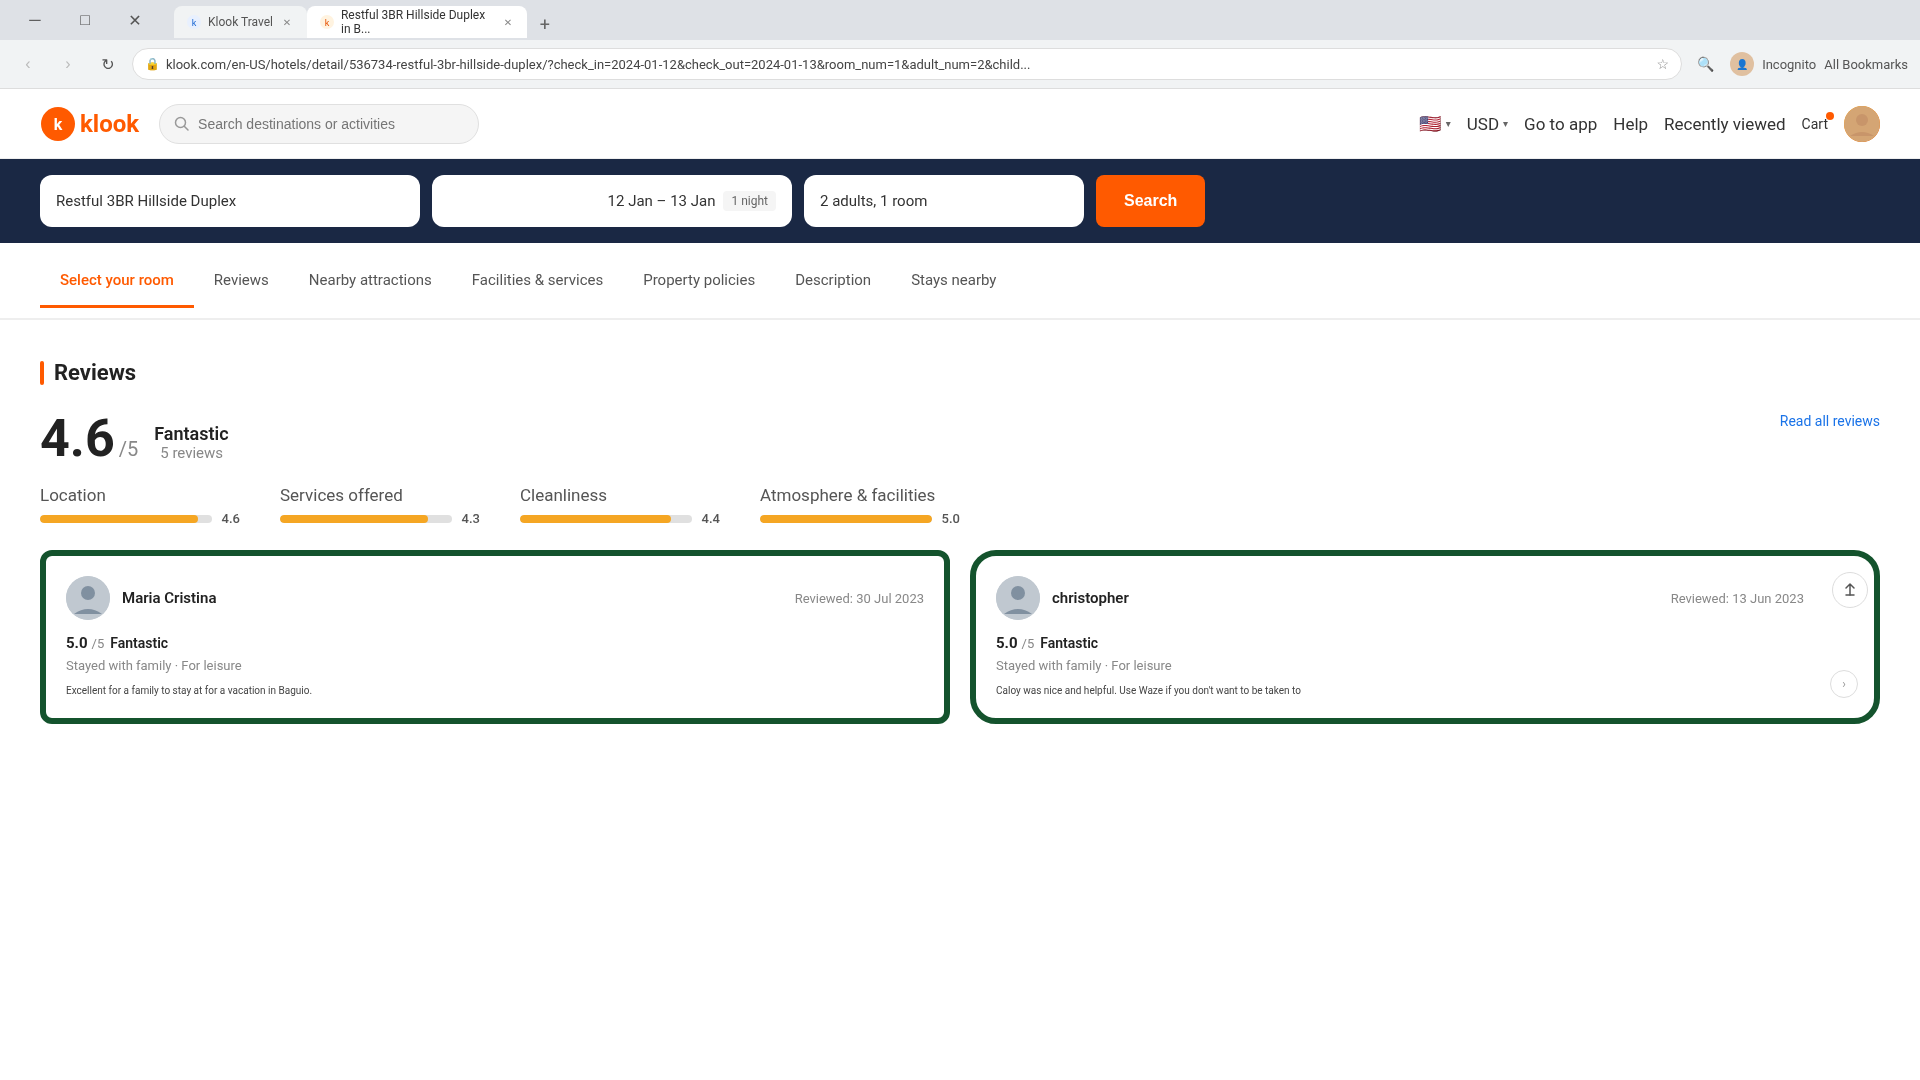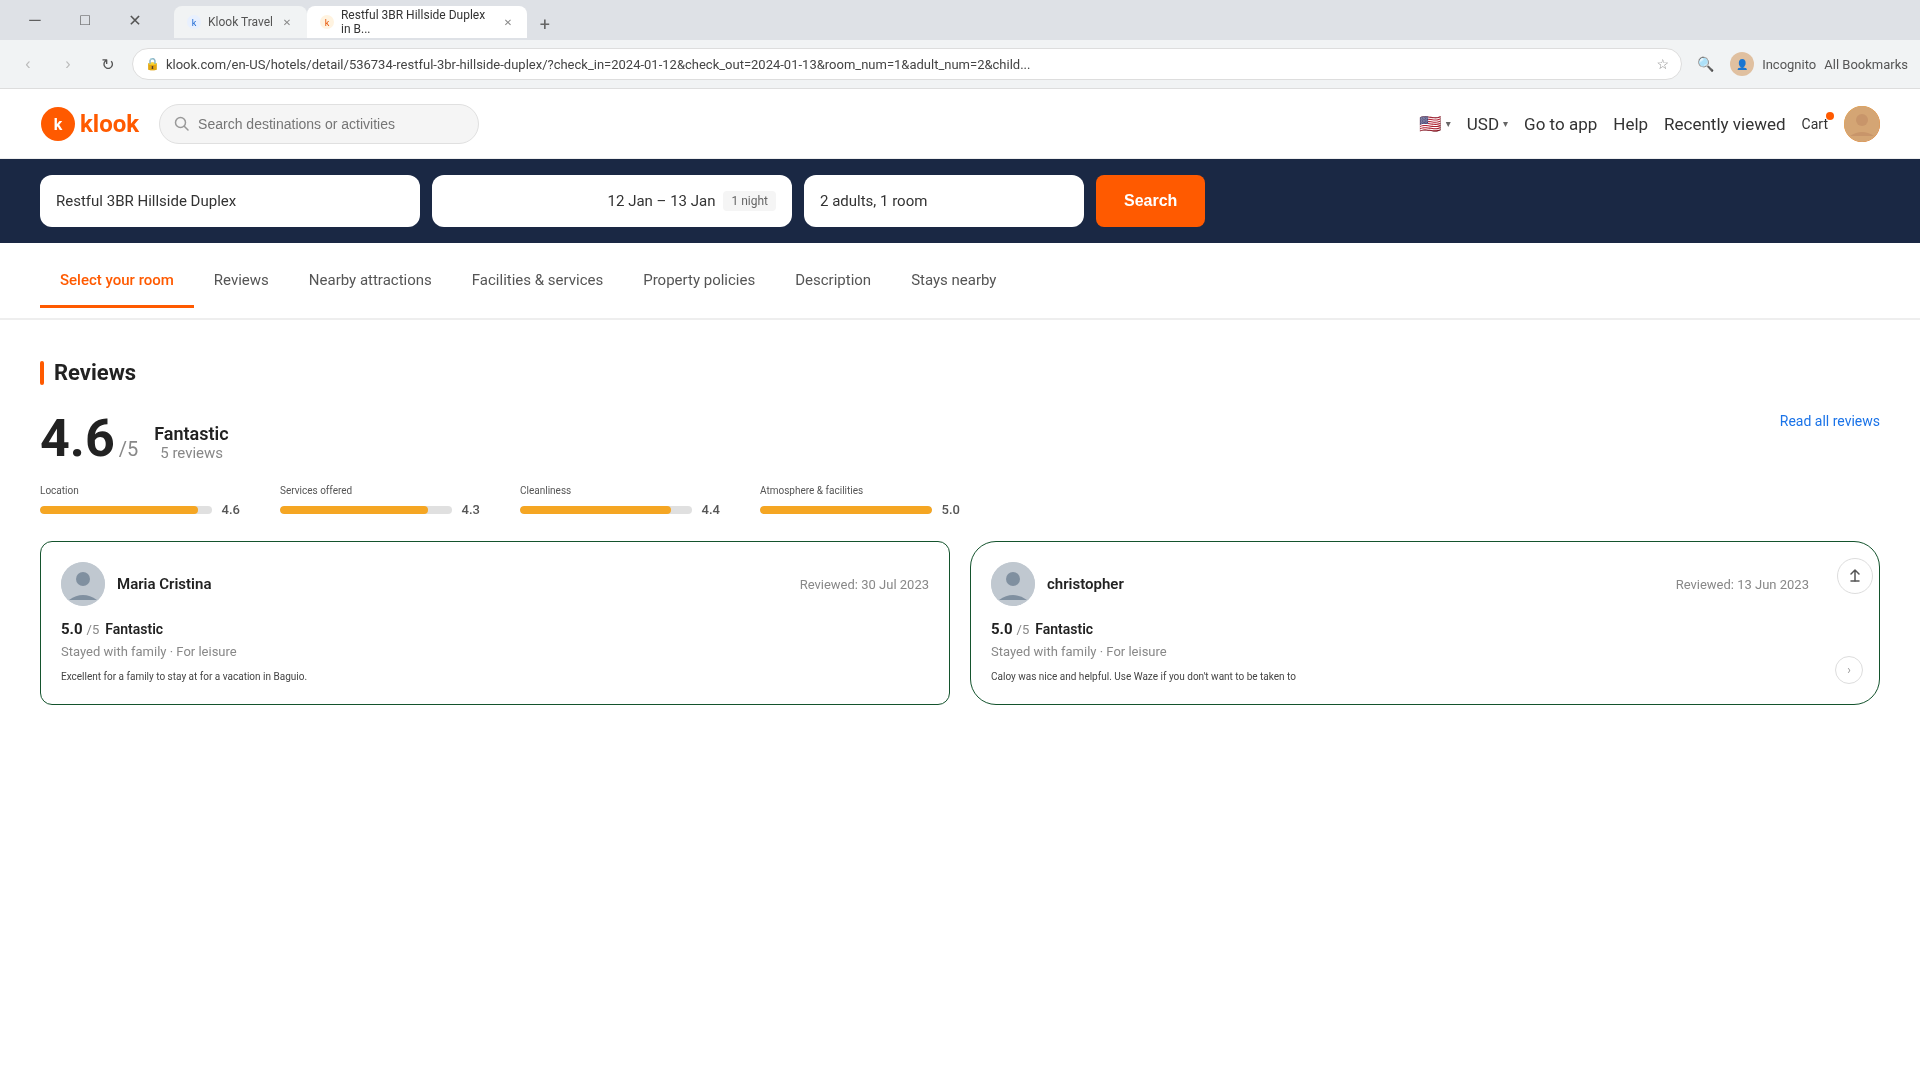--- a/index.html
+++ b/index.html
@@ -60,34 +60,34 @@
     .rating-big { display: flex; align-items: baseline; gap: 4px; }
     .rating-number { font-size: 52px; font-weight: 700; color: #222; line-height: 1; }
     .rating-denom { font-size: 20px; color: #888; }
     .rating-label { font-size: 18px; font-weight: 600; color: #222; }
     .rating-count { font-size: 15px; color: #888; margin-left: 6px; }
     .read-all-link { margin-left: auto; color: #1a73e8; font-size: 14px; cursor: pointer; text-decoration: none; }
 
     
     .rating-categories { display: flex; gap: 40px; margin-bottom: 24px; flex-wrap: wrap; }
     .rating-cat { display: flex; flex-direction: column; gap: 6px; min-width: 200px; }
-    .cat-label { font-size: 10px; color: #555; }
+    .cat-label { font-size: 17px; color: #555; }
     .cat-bar-row { display: flex; align-items: center; gap: 10px; }
     .cat-bar-bg { flex: 1; height: 8px; background: #e0e0e0; border-radius: 4px; overflow: hidden; max-width: 220px; }
     .cat-bar-fill { height: 100%; background: #f5a623; border-radius: 4px; }
     .cat-score { font-size: 13px; color: #555; font-weight: 500; }
 
     
     .filter-pills { display: flex; gap: 10px; margin-bottom: 28px; }
     .pill { padding: 8px 20px; border-radius: 20px; border: 1px solid #ddd; font-size: 14px; color: #333; cursor: pointer; background: #fff; }
     .pill.active { background: #fff; border-color: #333; font-weight: 500; }
 
     
     .review-cards { display: grid; grid-template-columns: 1fr 1fr; gap: 20px; }
-    .review-card { border: 1px solid #14532d; border-radius: 12px; padding: 20px; position: relative; }
+    .review-card { border: 6px solid #14532d; border-radius: 12px; padding: 20px; position: relative; }
     .reviewer-header { display: flex; align-items: center; gap: 12px; margin-bottom: 14px; }
     .reviewer-avatar { width: 44px; height: 44px; border-radius: 50%; background: #c0c8d0; display: flex; align-items: center; justify-content: center; font-size: 18px; color: #666; overflow: hidden; flex-shrink: 0; }
     .reviewer-info { flex: 1; }
     .reviewer-name { font-size: 15px; font-weight: 600; color: #222; }
     .review-date { font-size: 13px; color: #888; margin-left: auto; }
     .review-rating { display: flex; align-items: center; gap: 4px; margin-bottom: 6px; }
     .review-score { font-size: 15px; font-weight: 700; color: #222; }
     .review-score-denom { font-size: 13px; color: #888; }
     .review-rating-label { font-size: 14px; font-weight: 600; color: #222; margin-left: 2px; }
     .review-meta { font-size: 13px; color: #888; margin-bottom: 10px; }

